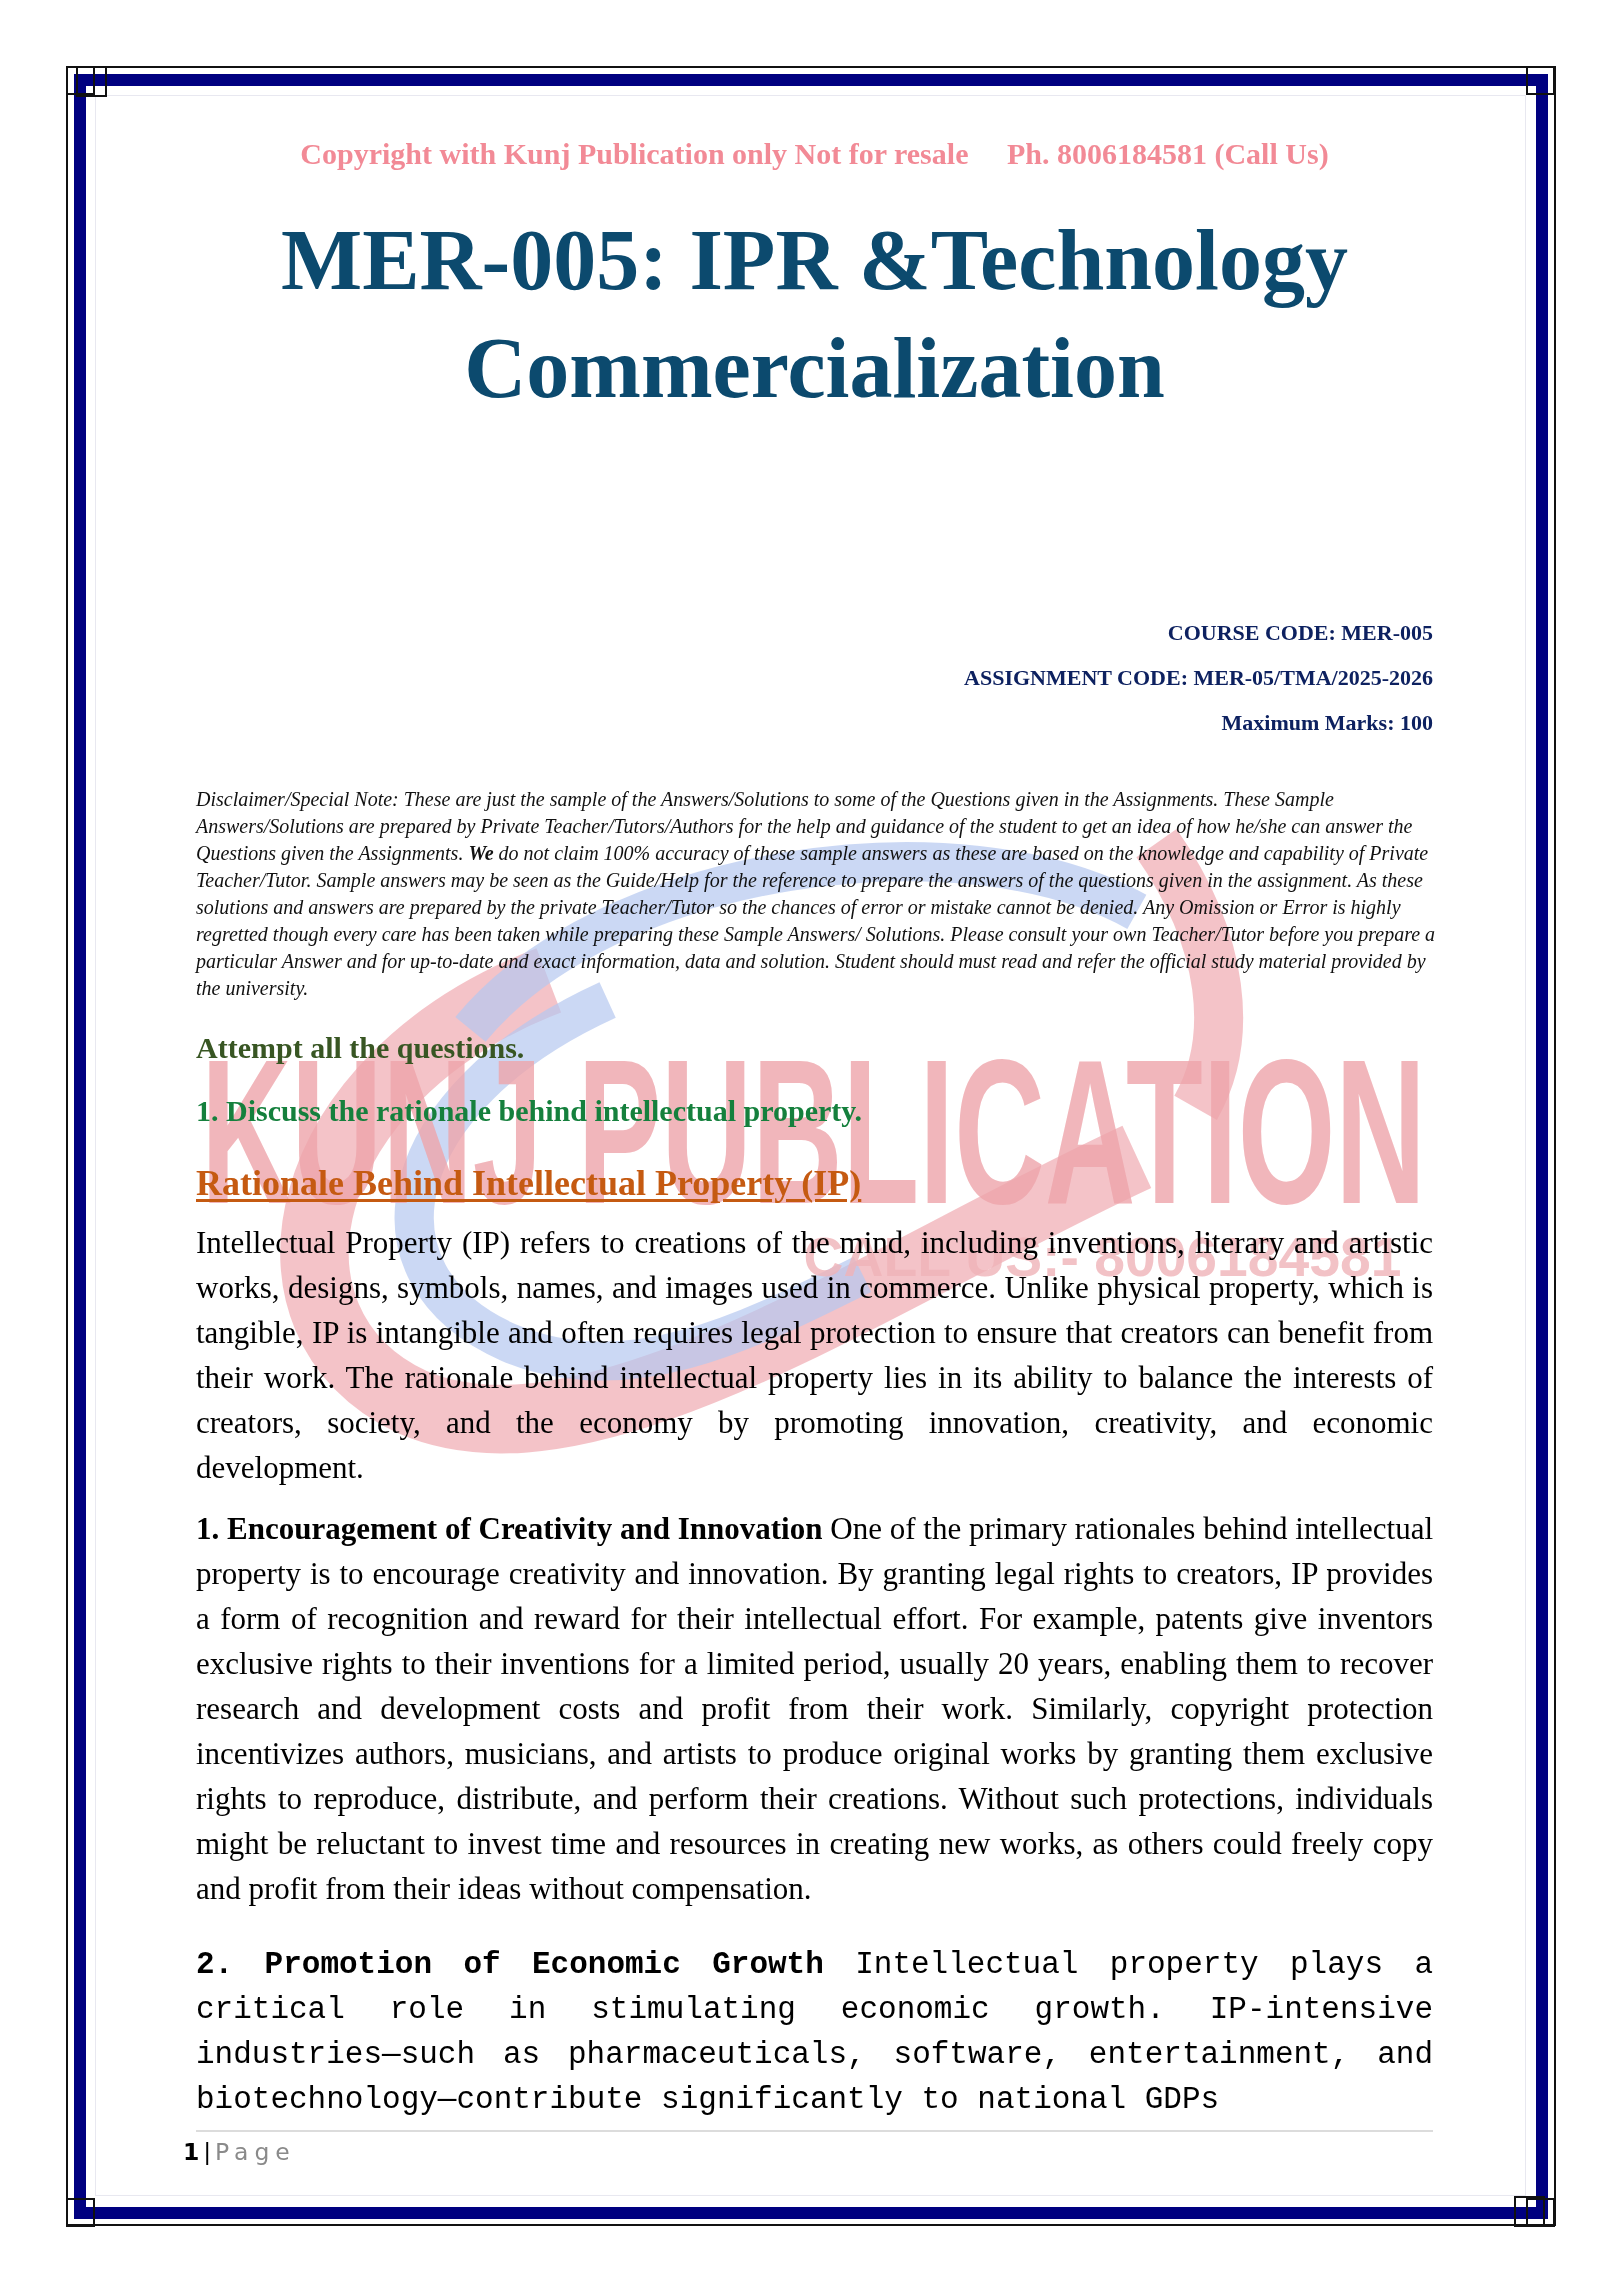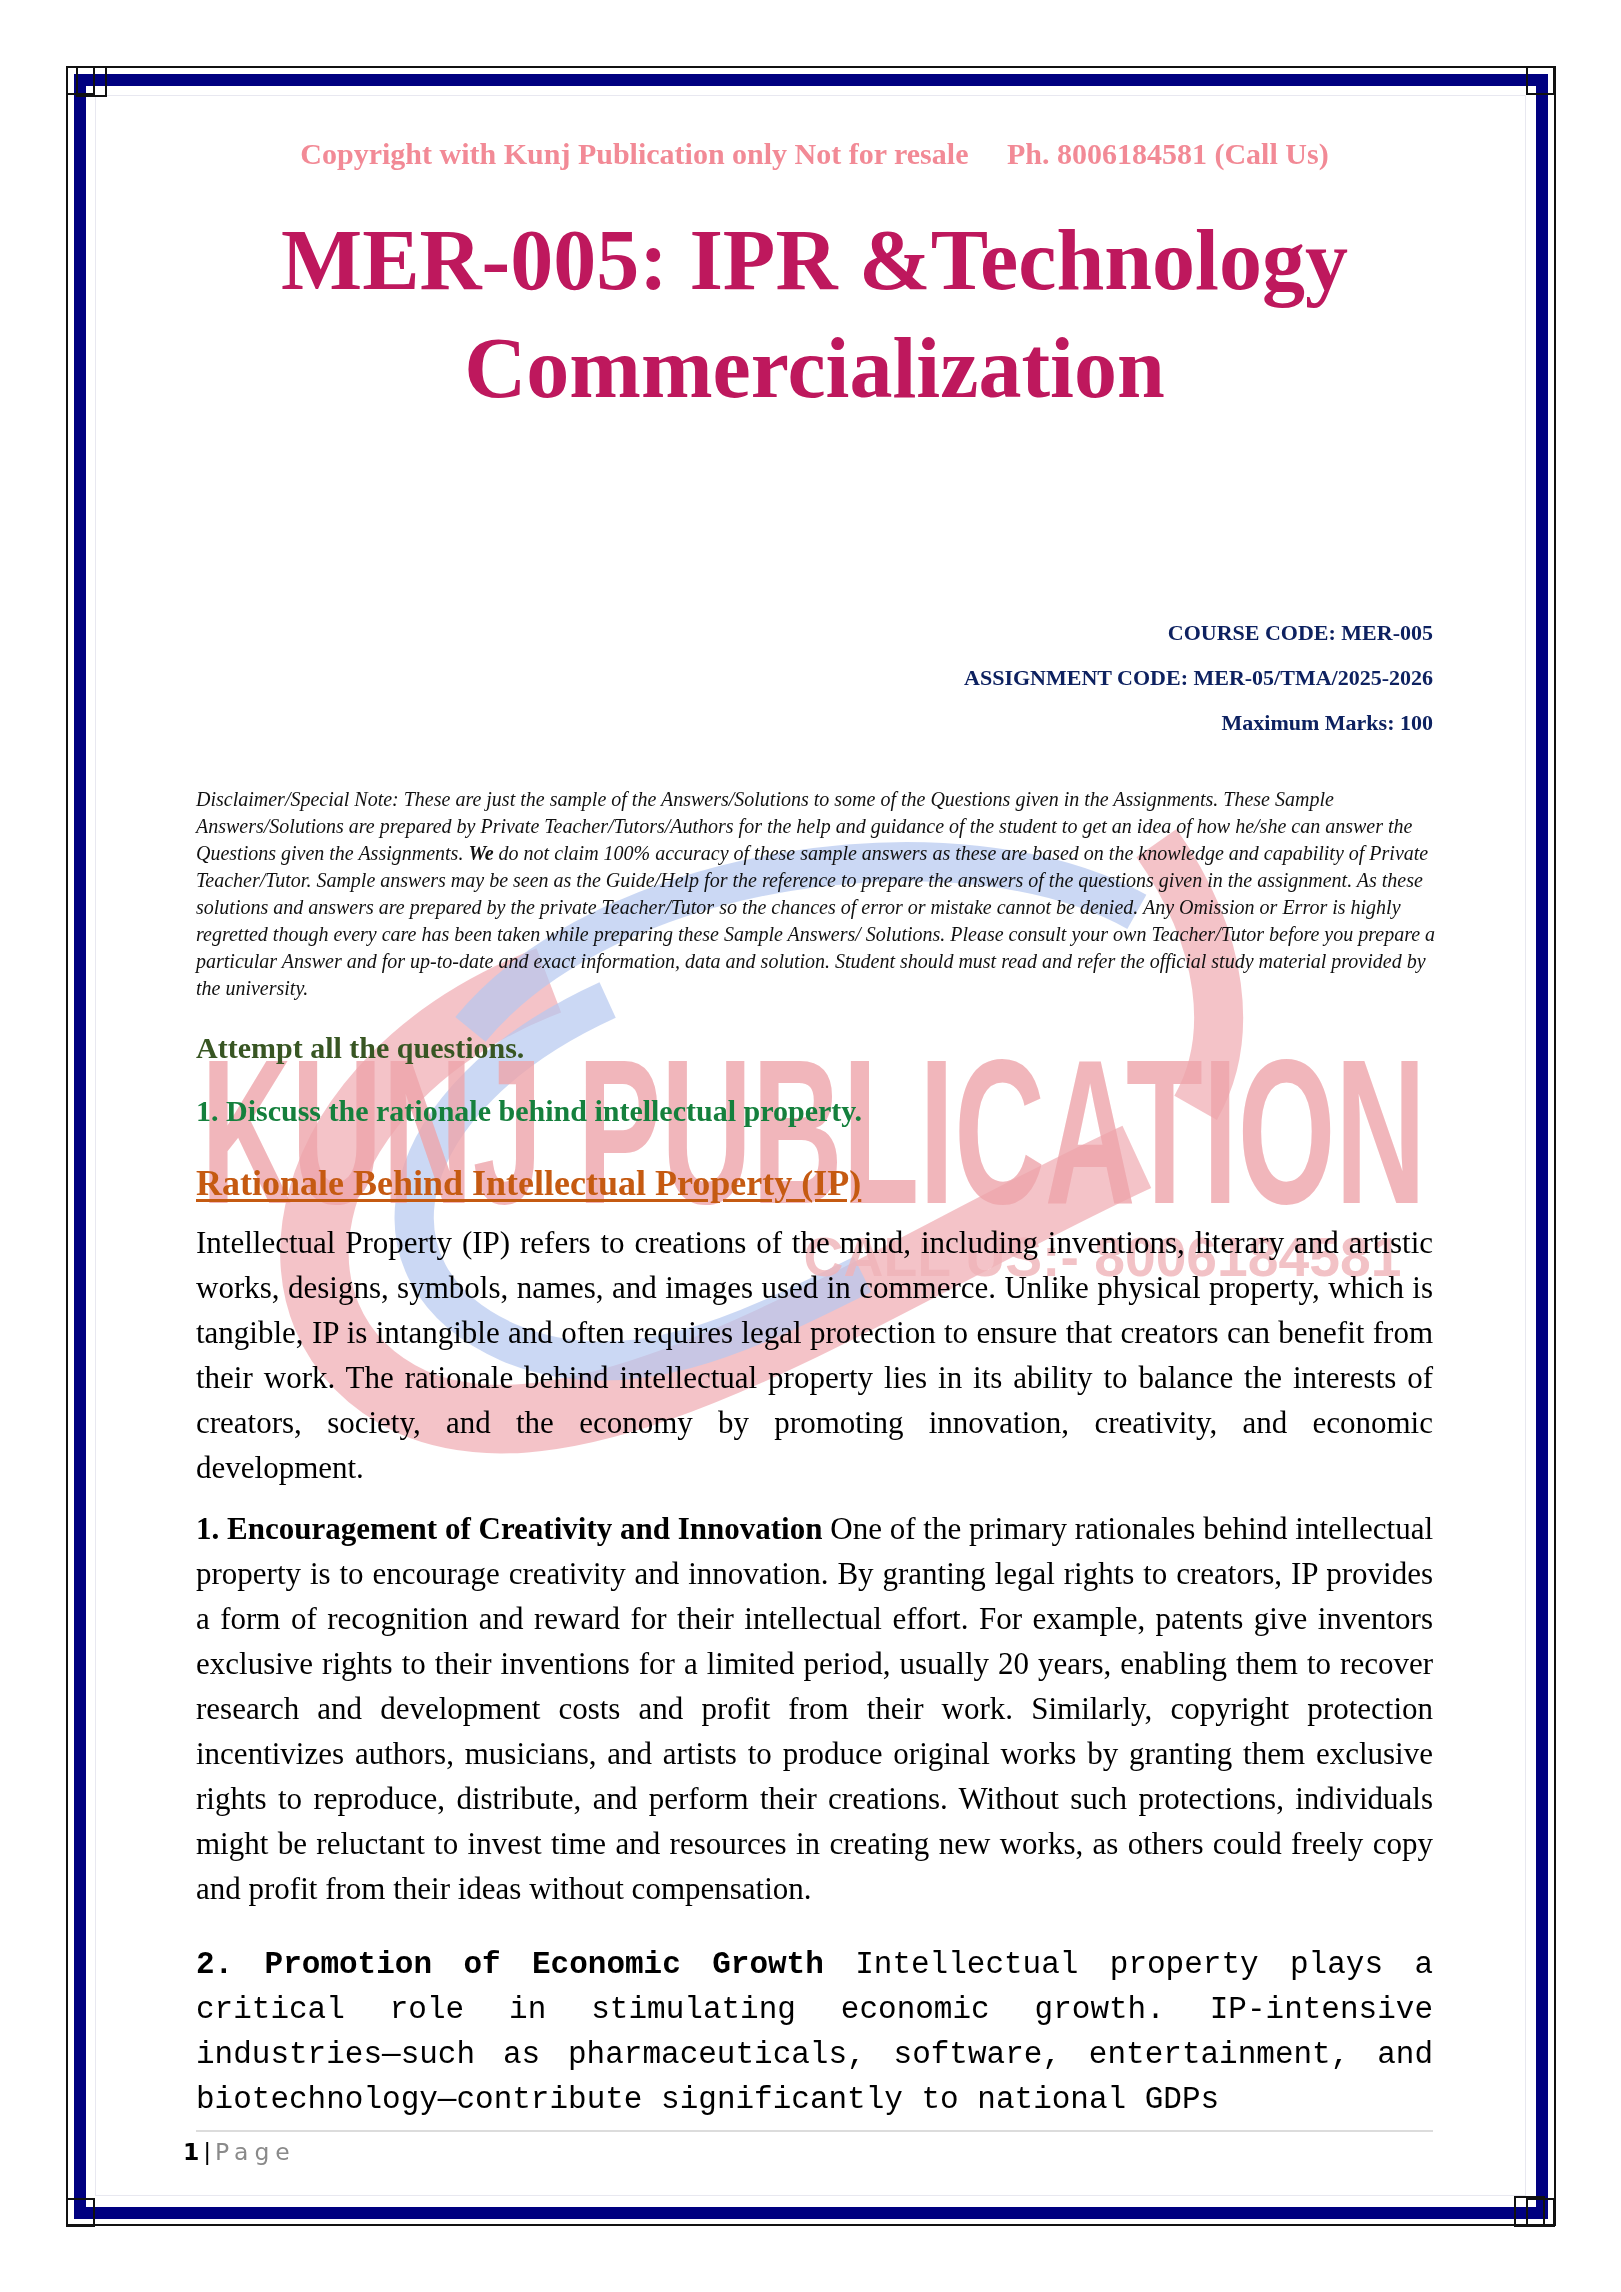--- a/index.html
+++ b/index.html
@@ -16,21 +16,21 @@
   .corner { position: absolute; width: 29px; height: 29px; border: 2px solid #111; box-sizing: border-box; background: transparent; }
 
   
   .watermark { position: absolute; left: 0; top: 0; width: 1621px; height: 2293px; pointer-events: none; }
 
   .copyright { position: absolute; left: 196px; top: 137px; width: 1237px; text-align: center;
                color: #f28a96; font-weight: bold; font-size: 30px; letter-spacing: 0px; }
   .copyright .phone { margin-left: 31px; }
 
   .title { position: absolute; left: 196px; top: 206px; width: 1237px; text-align: center;
-           color: #be185d; font-weight: bold; font-size: 86px; line-height: 108px; }
+           color: #0c4a6e; font-weight: bold; font-size: 86px; line-height: 108px; }
 
   .meta { position: absolute; left: 588px; top: 610px; width: 845px; text-align: right;
           color: #0d2160; font-weight: bold; font-size: 22px; line-height: 45px; }
 
   .disclaimer { position: absolute; left: 196px; top: 786px; width: 1240px;
                 font-style: italic; font-size: 20px; line-height: 27px; color: #111; }
   .disclaimer b { font-weight: bold; font-style: italic; }
 
   .instruct { position: absolute; left: 196px; top: 1031px; color: #385623; font-weight: bold; font-size: 30px; }
   .question { position: absolute; left: 196px; top: 1094px; color: #15803d; font-weight: bold; font-size: 30px; font-family: Liberation Serif, serif; }

